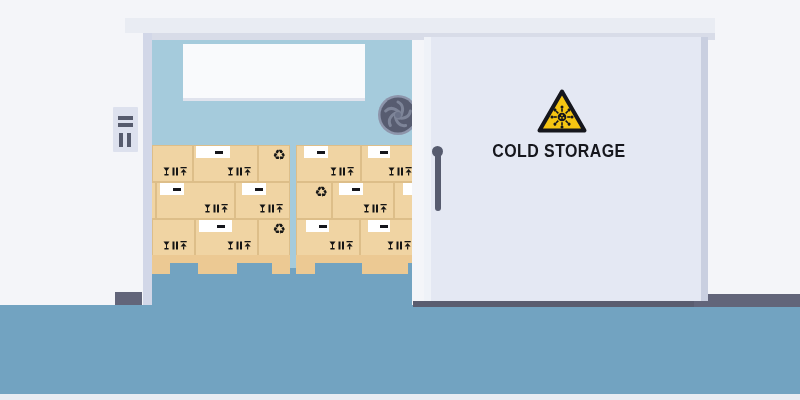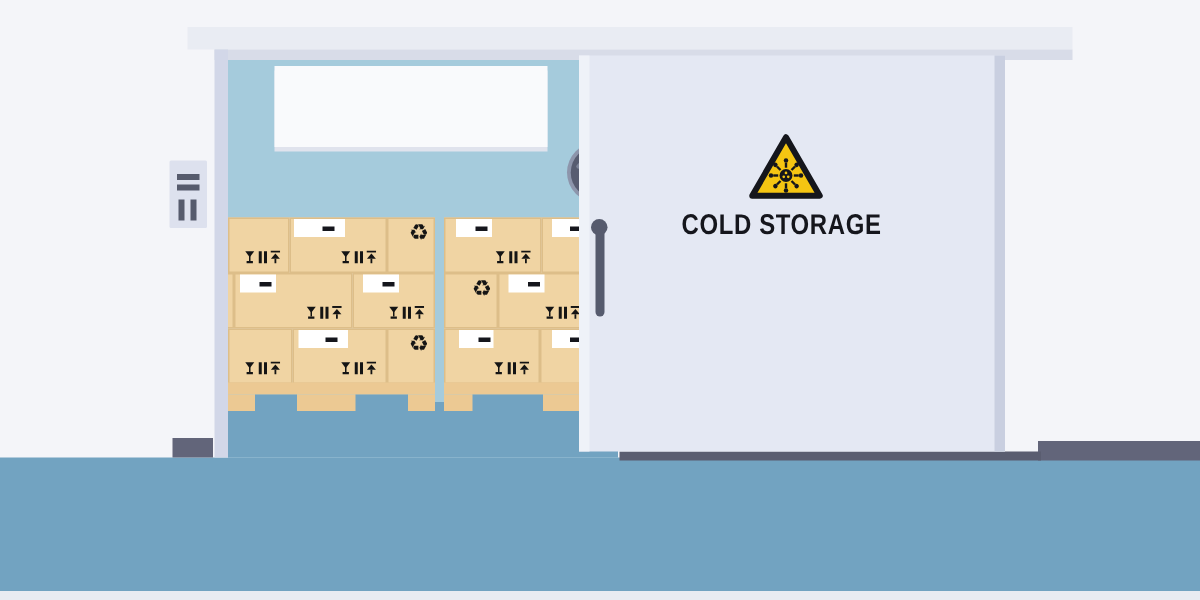--- a/index.html
+++ b/index.html
@@ -44,21 +44,21 @@
 
   
   .control-panel{left:113px;top:107px;width:25px;height:45px;background:var(--panel,#dde1ee);border-radius:1px;z-index:3;}
   .control-panel .hb{left:5px;width:15px;height:4px;background:var(--panelBar,#565b6d);}
   .control-panel .hb.b1{top:9px;} .control-panel .hb.b2{top:16px;}
   .control-panel .vb{top:26px;width:4px;height:14px;background:var(--panelBar,#565b6d);}
   .control-panel .vb.b1{left:6px;} .control-panel .vb.b2{left:14px;}
 
   
   .door-shadow{left:413px;top:301px;width:281px;height:6px;background:var(--underShadow,#5a5d70);z-index:4;}
-  .door{left:386px;top:37px;width:284px;height:264px;background:var(--door,#e4e8f3);z-index:5;}
+  .door{left:424px;top:37px;width:284px;height:264px;background:var(--door,#e4e8f3);z-index:5;}
   .door-highlight{left:0;top:0;width:7px;height:264px;background:var(--doorHighlight,#eff2f8);}
   .door-edge{right:0;top:0;width:7px;height:264px;background:var(--doorEdge,#c9cfe0);}
   .sign-triangle{left:112px;top:51px;width:52px;height:46px;}
   .sign-text{left:0;top:103px;width:100%;margin-left:-7px;text-align:center;
     font-size:19px;font-weight:bold;letter-spacing:.5px;color:var(--ink,#15161c);
     transform:scaleX(.84);}
   .handle-knob{left:8px;top:109px;width:11px;height:11px;border-radius:50%;background:var(--handle,#565b6e);}
   .handle-bar{left:10.5px;top:115px;width:6px;height:59px;border-radius:0 0 3px 3px;background:var(--handle,#565b6e);}
 </style>
 </head>

